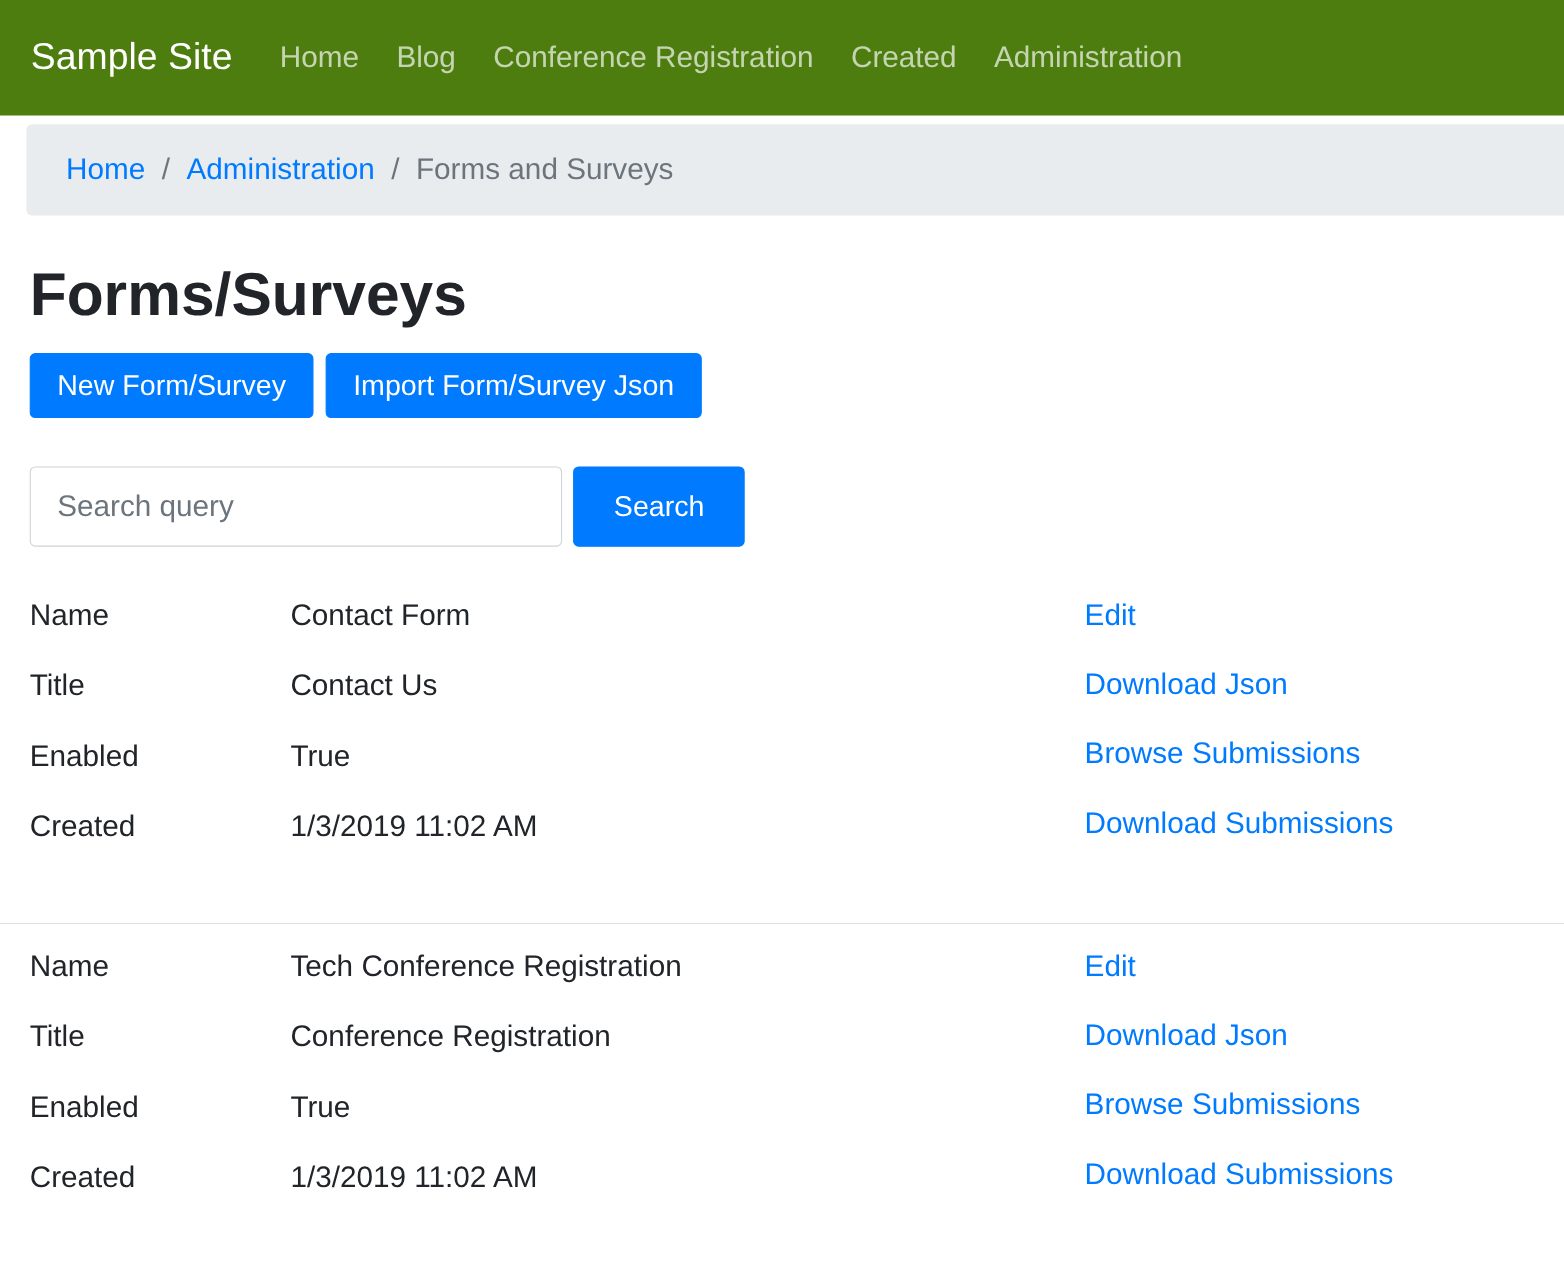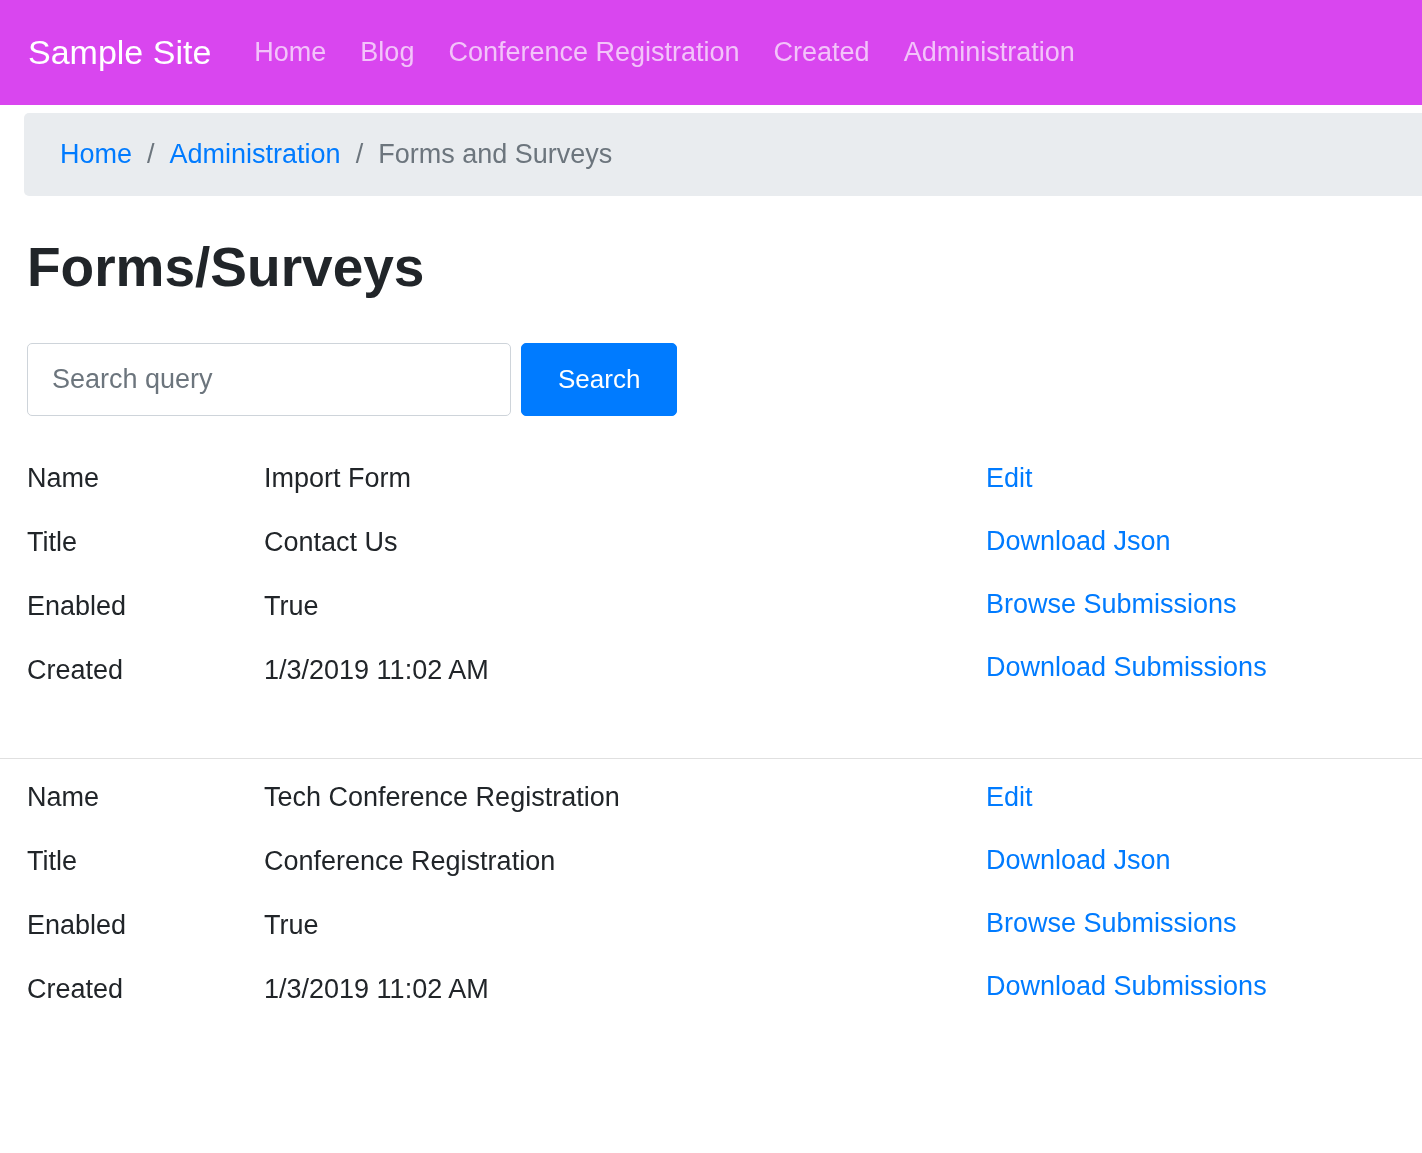--- a/index.html
+++ b/index.html
@@ -8,21 +8,21 @@
     padding: 0;
     background: #ffffff;
     color: #212529;
     font-family: "Liberation Sans", "DejaVu Sans", sans-serif;
   }
   body { min-width: 1422px; min-height: 1153px; }
 
   
   .navbar {
     height: 105px;
-    background: #d946ef;
+    background: #4d7c0f;
     display: flex;
     align-items: center;
     padding: 0 28px;
   }
   .brand {
     color: #ffffff;
     font-size: 34px;
     font-weight: 500;
     text-decoration: none;
     margin-right: 26px;
@@ -164,33 +164,37 @@
   <span class="sep">/</span>
   <a class="crumb">Administration</a>
   <span class="sep">/</span>
   <span class="active">Forms and Surveys</span>
 </div>
 
 <main class="container">
 
   <h1 class="page-title">Forms/Surveys</h1>
 
+  <div class="toolbar">
+    <button class="btn">New Form/Survey</button>
+    <button class="btn">Import Form/Survey Json</button>
+  </div>
 
   <div class="search-row">
     <input type="text" class="search-input" placeholder="Search query" style="">
     <button class="btn">Search</button>
   </div>
 
   <section class="records">
 
     <div class="record">
       <dl class="fields">
         <div class="field-row">
           <dt>Name</dt>
-          <dd>Import Form</dd>
+          <dd>Contact Form</dd>
         </div>
         <div class="field-row">
           <dt>Title</dt>
           <dd>Contact Us</dd>
         </div>
         <div class="field-row">
           <dt>Enabled</dt>
           <dd>True</dd>
         </div>
         <div class="field-row">

